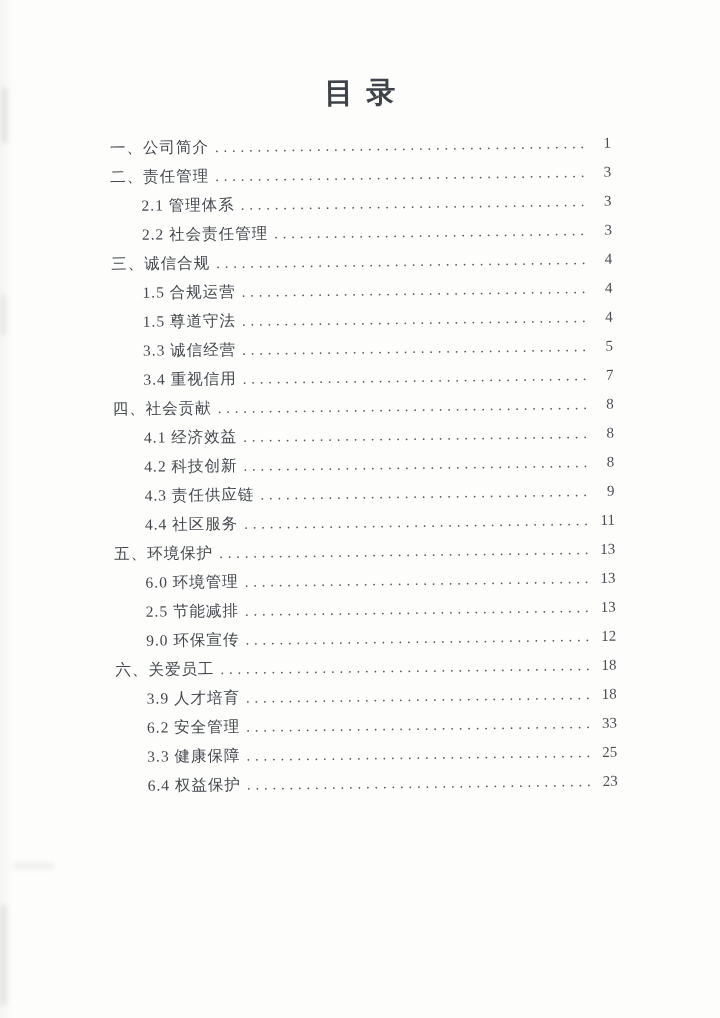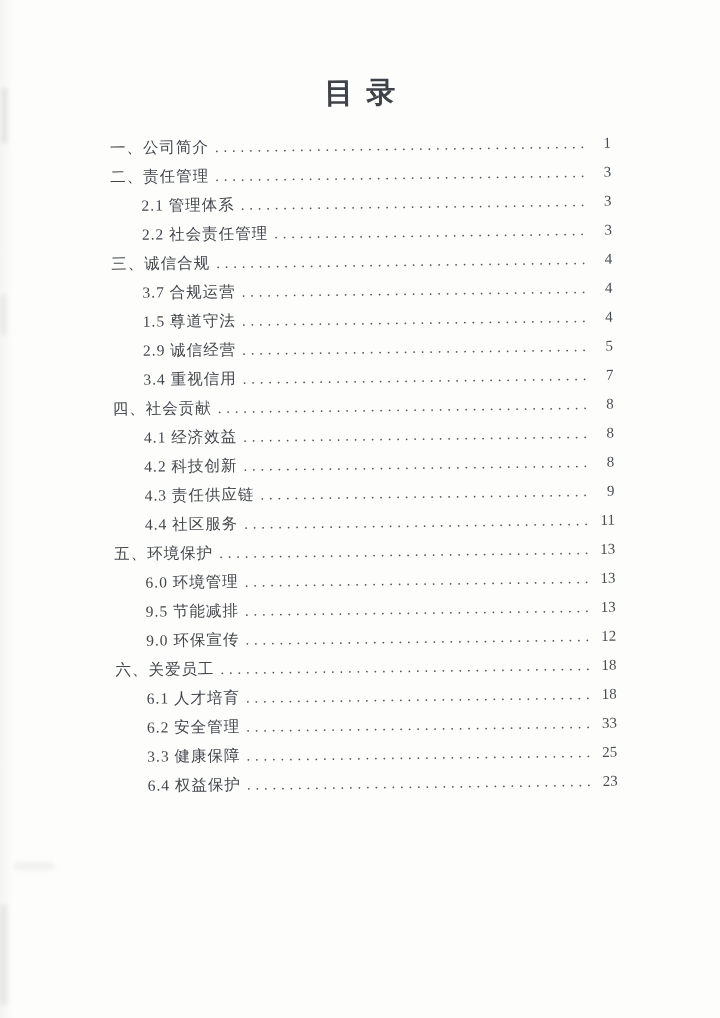--- a/index.html
+++ b/index.html
@@ -119,31 +119,31 @@
     <span class="toc-label">2.2 社会责任管理</span>
     <span class="toc-leader">. . . . . . . . . . . . . . . . . . . . . . . . . . . . . . . . . . . . . . . . . . . . . . . . . . . . . . . . . . . . . . . . . . . . . . . . . . . . . . . . . . . . . . . . . . </span>
     <span class="toc-page">3</span>
   </div>
       <div class="toc-row lvl1">
     <span class="toc-label">三、诚信合规</span>
     <span class="toc-leader">. . . . . . . . . . . . . . . . . . . . . . . . . . . . . . . . . . . . . . . . . . . . . . . . . . . . . . . . . . . . . . . . . . . . . . . . . . . . . . . . . . . . . . . . . . </span>
     <span class="toc-page">4</span>
   </div>
       <div class="toc-row lvl2">
-    <span class="toc-label">3.7 合规运营</span>
+    <span class="toc-label">1.5 合规运营</span>
     <span class="toc-leader">. . . . . . . . . . . . . . . . . . . . . . . . . . . . . . . . . . . . . . . . . . . . . . . . . . . . . . . . . . . . . . . . . . . . . . . . . . . . . . . . . . . . . . . . . . </span>
     <span class="toc-page">4</span>
   </div>
       <div class="toc-row lvl2">
     <span class="toc-label">1.5 尊道守法</span>
     <span class="toc-leader">. . . . . . . . . . . . . . . . . . . . . . . . . . . . . . . . . . . . . . . . . . . . . . . . . . . . . . . . . . . . . . . . . . . . . . . . . . . . . . . . . . . . . . . . . . </span>
     <span class="toc-page">4</span>
   </div>
       <div class="toc-row lvl2">
-    <span class="toc-label">2.9 诚信经营</span>
+    <span class="toc-label">3.3 诚信经营</span>
     <span class="toc-leader">. . . . . . . . . . . . . . . . . . . . . . . . . . . . . . . . . . . . . . . . . . . . . . . . . . . . . . . . . . . . . . . . . . . . . . . . . . . . . . . . . . . . . . . . . . </span>
     <span class="toc-page">5</span>
   </div>
       <div class="toc-row lvl2">
     <span class="toc-label">3.4 重视信用</span>
     <span class="toc-leader">. . . . . . . . . . . . . . . . . . . . . . . . . . . . . . . . . . . . . . . . . . . . . . . . . . . . . . . . . . . . . . . . . . . . . . . . . . . . . . . . . . . . . . . . . . </span>
     <span class="toc-page">7</span>
   </div>
       <div class="toc-row lvl1">
     <span class="toc-label">四、社会贡献</span>
@@ -174,36 +174,36 @@
     <span class="toc-label">五、环境保护</span>
     <span class="toc-leader">. . . . . . . . . . . . . . . . . . . . . . . . . . . . . . . . . . . . . . . . . . . . . . . . . . . . . . . . . . . . . . . . . . . . . . . . . . . . . . . . . . . . . . . . . . </span>
     <span class="toc-page">13</span>
   </div>
       <div class="toc-row lvl2">
     <span class="toc-label">6.0 环境管理</span>
     <span class="toc-leader">. . . . . . . . . . . . . . . . . . . . . . . . . . . . . . . . . . . . . . . . . . . . . . . . . . . . . . . . . . . . . . . . . . . . . . . . . . . . . . . . . . . . . . . . . . </span>
     <span class="toc-page">13</span>
   </div>
       <div class="toc-row lvl2">
-    <span class="toc-label">9.5 节能减排</span>
+    <span class="toc-label">2.5 节能减排</span>
     <span class="toc-leader">. . . . . . . . . . . . . . . . . . . . . . . . . . . . . . . . . . . . . . . . . . . . . . . . . . . . . . . . . . . . . . . . . . . . . . . . . . . . . . . . . . . . . . . . . . </span>
     <span class="toc-page">13</span>
   </div>
       <div class="toc-row lvl2">
     <span class="toc-label">9.0 环保宣传</span>
     <span class="toc-leader">. . . . . . . . . . . . . . . . . . . . . . . . . . . . . . . . . . . . . . . . . . . . . . . . . . . . . . . . . . . . . . . . . . . . . . . . . . . . . . . . . . . . . . . . . . </span>
     <span class="toc-page">12</span>
   </div>
       <div class="toc-row lvl1">
     <span class="toc-label">六、关爱员工</span>
     <span class="toc-leader">. . . . . . . . . . . . . . . . . . . . . . . . . . . . . . . . . . . . . . . . . . . . . . . . . . . . . . . . . . . . . . . . . . . . . . . . . . . . . . . . . . . . . . . . . . </span>
     <span class="toc-page">18</span>
   </div>
       <div class="toc-row lvl2">
-    <span class="toc-label">6.1 人才培育</span>
+    <span class="toc-label">3.9 人才培育</span>
     <span class="toc-leader">. . . . . . . . . . . . . . . . . . . . . . . . . . . . . . . . . . . . . . . . . . . . . . . . . . . . . . . . . . . . . . . . . . . . . . . . . . . . . . . . . . . . . . . . . . </span>
     <span class="toc-page">18</span>
   </div>
       <div class="toc-row lvl2">
     <span class="toc-label">6.2 安全管理</span>
     <span class="toc-leader">. . . . . . . . . . . . . . . . . . . . . . . . . . . . . . . . . . . . . . . . . . . . . . . . . . . . . . . . . . . . . . . . . . . . . . . . . . . . . . . . . . . . . . . . . . </span>
     <span class="toc-page">33</span>
   </div>
       <div class="toc-row lvl2">
     <span class="toc-label">3.3 健康保障</span>

